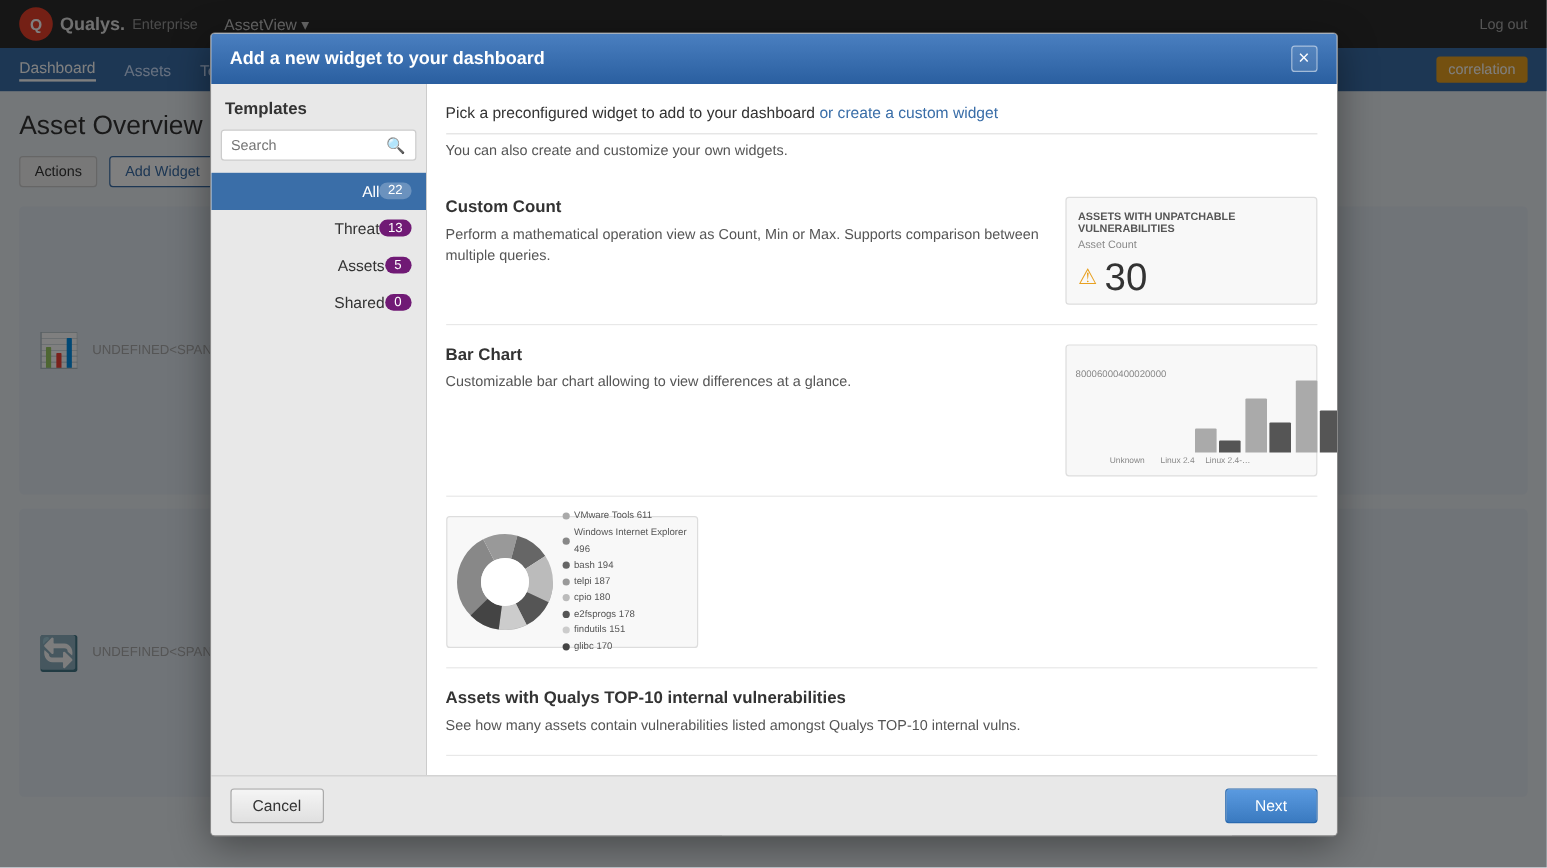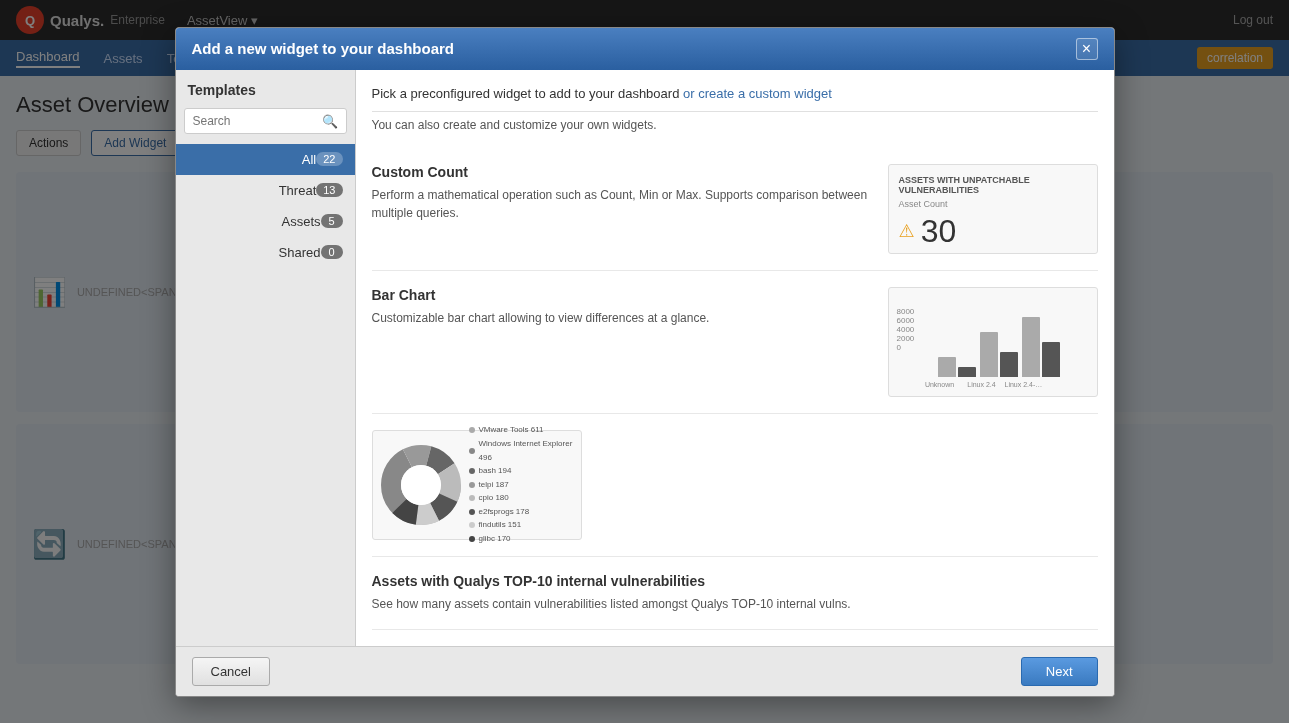--- a/index.html
+++ b/index.html
@@ -222,21 +222,21 @@
       padding: 8px 12px;
       cursor: pointer;
       font-size: 13px;
       color: #333;
     }
     .nav-item.active {
       background: #3a6ea8;
       color: white;
     }
     .nav-badge {
-      background: #737373;
+      background: #701a75;
       color: white;
       border-radius: 10px;
       padding: 1px 7px;
       font-size: 11px;
       min-width: 22px;
       text-align: center;
     }
     .nav-item.active .nav-badge {
       background: rgba(255,255,255,0.25);
     }
@@ -339,22 +339,22 @@
     .bar-chart-area {
       flex: 1;
       display: flex;
       align-items: flex-end;
       gap: 6px;
       padding-bottom: 4px;
       position: relative;
     }
     .bar-y-labels {
       display: flex;
-      flex-direction: column;
-      justify-content: flex-start;
+      flex-direction: row;
+      justify-content: space-between;
       font-size: 8px;
       color: #888;
       margin-right: 18px;
       height: 70px;
     }
     .bars-group {
       display: flex;
       align-items: flex-end;
       gap: 4px;
       height: 70px;
@@ -544,21 +544,21 @@
       <div class="modal-content">
         <div class="content-header">
           <span>Pick a preconfigured widget to add to your dashboard</span>
           <a href="#">or create a custom widget</a>
         </div>
         <p class="content-subtext">You can also create and customize your own widgets.</p>
 
         <div class="widget-card">
           <div class="widget-info">
             <div class="widget-title">Custom Count</div>
-            <div class="widget-desc">Perform a mathematical operation such as Count, Min or Max. Supports comparison between multiple queries.</div>
+            <div class="widget-desc">Perform a mathematical operation view as Count, Min or Max. Supports comparison between multiple queries.</div>
           </div>
           <div class="widget-preview">
             <div class="preview-count">
               <div class="preview-count-title">ASSETS WITH UNPATCHABLE VULNERABILITIES</div>
               <div class="preview-count-sub">Asset Count</div>
               <div class="preview-count-value">
                 <span class="warn-icon">⚠</span>
                 <span class="count-number">30</span>
               </div>
             </div>

